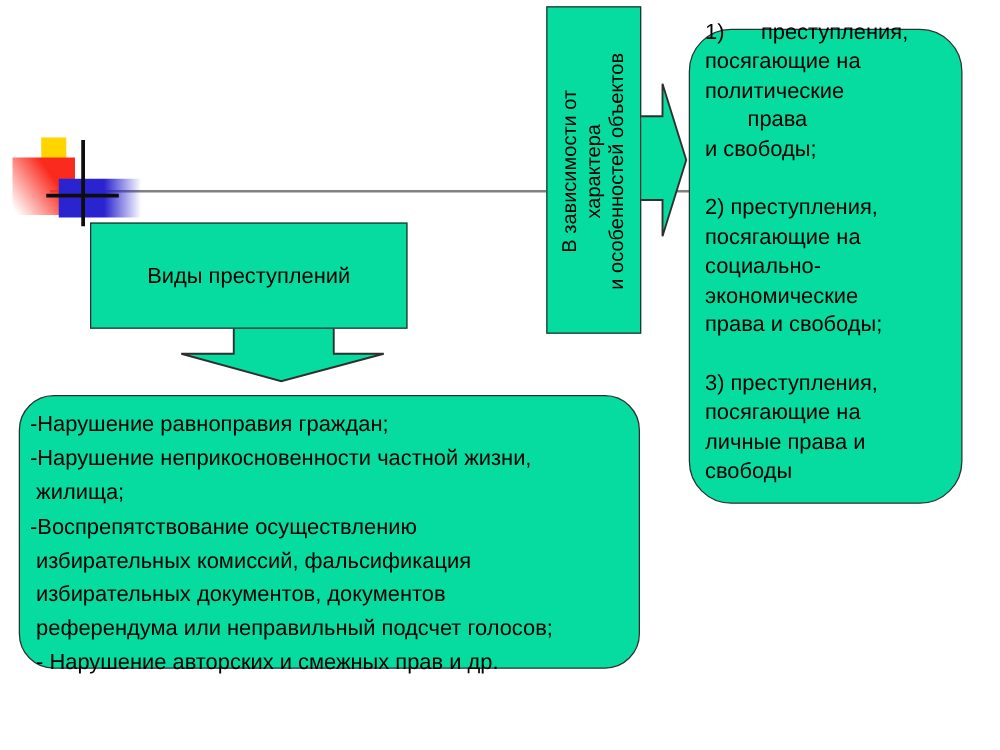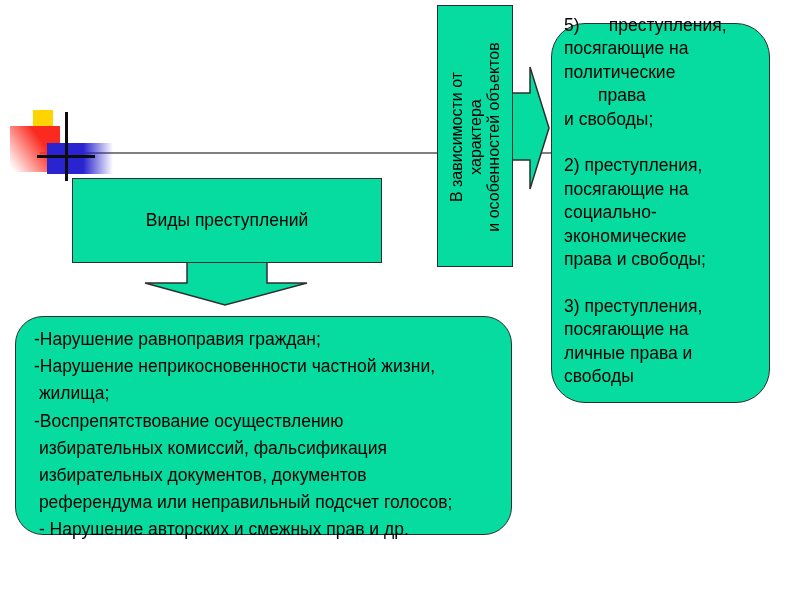--- a/index.html
+++ b/index.html
@@ -30,35 +30,35 @@
   .cross-v{left:65px;top:112px;width:3px;height:69px;background:#0d0d0d;z-index:4;}
   
   .ellipse{
     left:33px;top:33px;width:378px;height:144px;border-radius:50%;
     background:var(--shape_fill);border:2px solid var(--ellipse_border);
     display:flex;align-items:center;justify-content:center;text-align:center;
     font-size:17px;line-height:25px;white-space:pre-wrap;z-index:5;box-sizing:border-box;
   }
   
   .types-box{
-    left:72px;top:178px;width:310px;height:85px;background:var(--shape_fill);
+    left:72px;top:178px;width:254px;height:85px;background:var(--shape_fill);
     border:1.5px solid var(--shape_border);box-sizing:border-box;
     display:flex;align-items:center;justify-content:center;text-align:right;
     font-size:17.5px;z-index:6;
   }
   .arrow-down{left:140px;top:262px;z-index:5;}
   
   .crimes-box{
     left:15px;top:316px;width:497px;height:219px;background:var(--shape_fill);
     border:1.5px solid var(--shape_border);border-radius:28px;box-sizing:border-box;
     z-index:5;
   }
   .crimes-text{
     position:absolute;left:8px;top:9px;right:4px;
-    font-size:17.5px;line-height:27.2px;white-space:pre-wrap;margin-left:10px;
+    font-size:17.5px;line-height:27.2px;white-space:pre-wrap;
   }
   
   .criteria-box{
     left:437px;top:5px;width:76px;height:262px;background:var(--shape_fill);
     border:1.5px solid var(--shape_border);box-sizing:border-box;z-index:5;
   }
   .criteria-text{
     position:absolute;left:-93px;top:93px;width:262px;height:76px;
     transform:rotate(-90deg);
     display:flex;align-items:center;justify-content:center;text-align:center;
@@ -113,21 +113,21 @@
     <div class="criteria-text">В зависимости от
 характера
 и особенностей объектов</div>
   </div>
 
   <svg class="abs arrow-right" width="40" height="126" viewBox="0 0 40 126">
     <polygon points="0,28 18,28 18,2 37,63 18,124 18,95 0,95" style="fill:var(--shape_fill);stroke:var(--shape_border);stroke-width:1.5"></polygon>
   </svg>
 
   <div class="abs categories-box">
-    <div class="categories-text">5)      преступления,
+    <div class="categories-text">1)      преступления,
 посягающие на
 политические
        права
 и свободы;
 
 2) преступления,
 посягающие на
 социально-
 экономические
 права и свободы;

